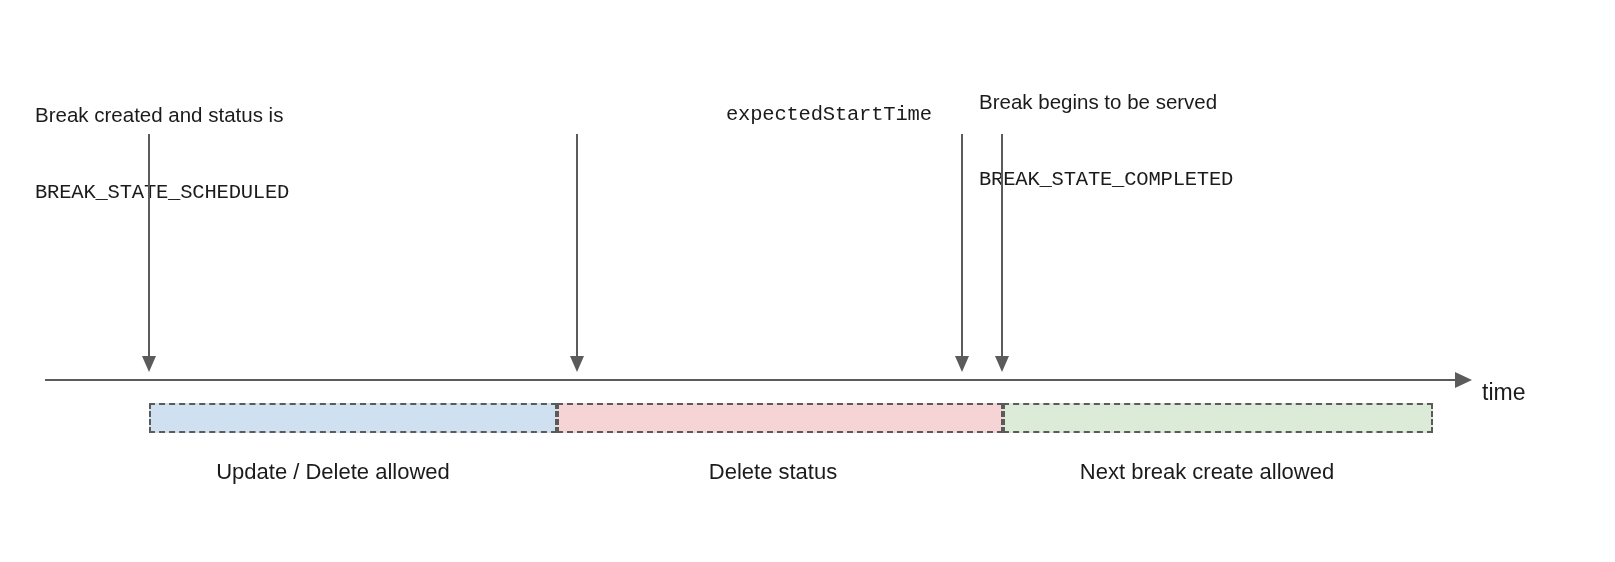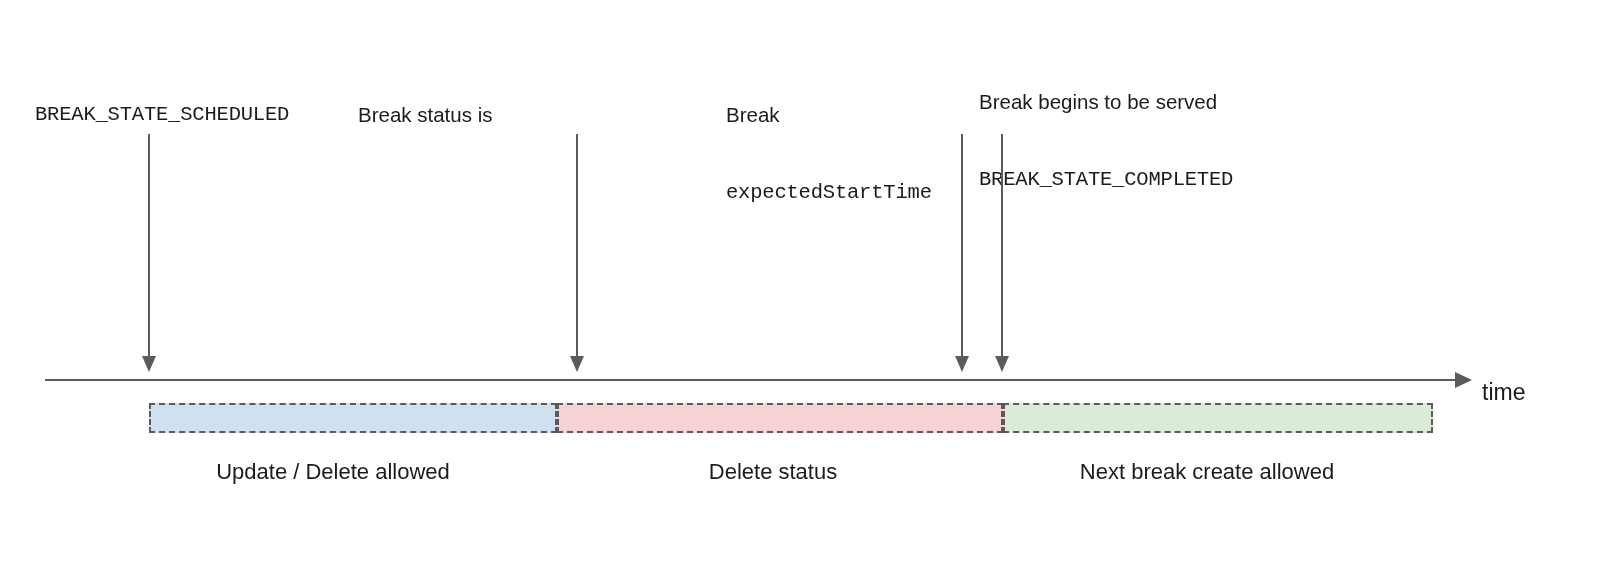--- a/index.html
+++ b/index.html
@@ -106,29 +106,28 @@
     white-space: nowrap;
     transform: translateX(-50%);
   }
 </style>
 </head>
 <body>
 
 <div id="diagram">
 
   <div class="annotation" id="ann-0" style="left: 35px; top: 50px;">
+    <span class="sans">Break created and status is</span>
     <span class="mono">BREAK_STATE_SCHEDULED</span>
   </div>
 
   <div class="annotation" id="ann-1" style="left: 358px; top: 50px;">
-    <span class="sans">Break status is</span>
   </div>
 
   <div class="annotation" id="ann-2" style="left: 726px; top: 50px;">
-    <span class="sans">Break</span>
     <span class="mono">expectedStartTime</span>
   </div>
 
   <div class="annotation" id="ann-3" style="left: 979px; top: 37px;">
     <span class="sans">Break begins to be served</span>
     <span class="mono">BREAK_STATE_COMPLETED</span>
   </div>
 
   <div class="marker" id="mark-0" style="left: 142px; top: 134px; height: 238px;">
     <div class="stem" style="height: 222px;"></div>

